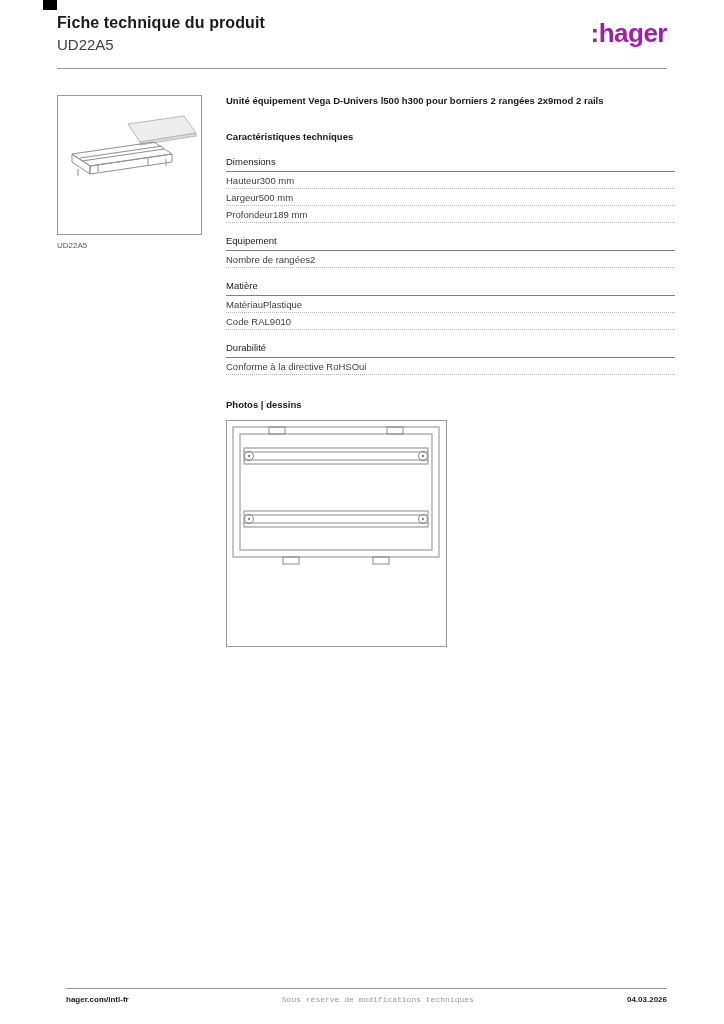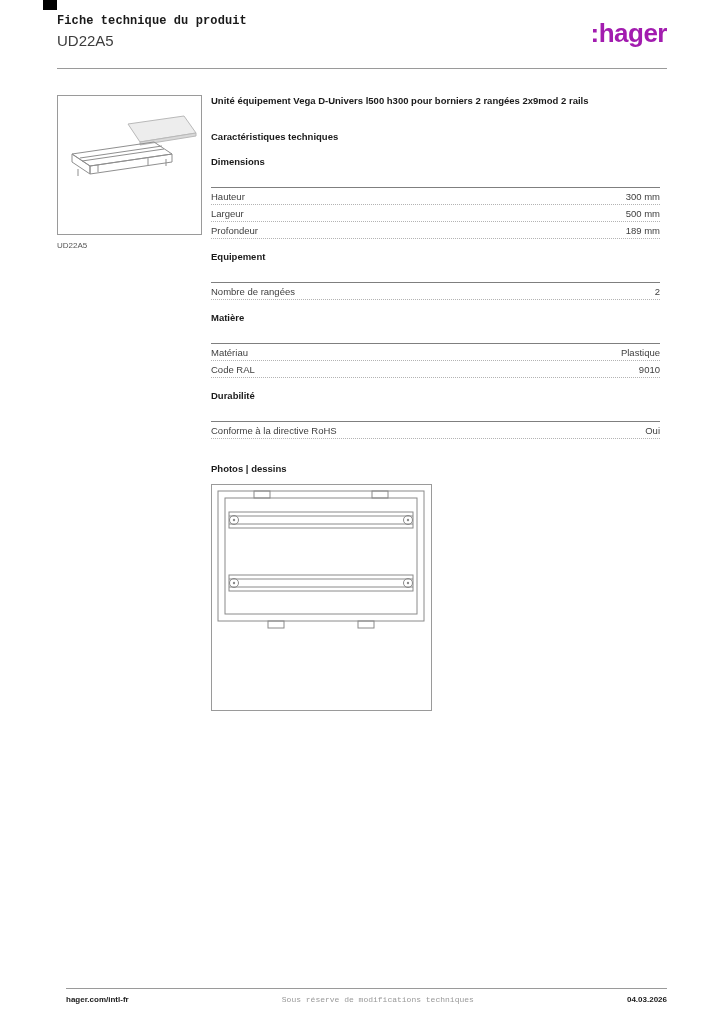--- a/index.html
+++ b/index.html
@@ -23,25 +23,24 @@
   }
   
   .header {
     position: absolute;
     left: 57px; right: 57px; top: 14px;
     display: flex;
     justify-content: space-between;
     align-items: flex-start;
   }
   .header-title {
-    font-size: 12px;
+    font-size: 16px;
     font-weight: bold;
     color: #1a1a1a;
     letter-spacing: 0.1px;
-    font-family: Liberation Mono, monospace;
   }
   .header-subtitle {
     font-size: 15px;
     font-weight: normal;
     color: #3c3c3c;
     margin-top: 4px;
   }
   .logo {
     font-size: 26px;
     font-weight: bold;
@@ -67,49 +66,48 @@
     background: #ffffff;
   }
   .image-caption {
     font-size: 8px;
     color: #555555;
     margin-top: 6px;
   }
   
   .right-col {
     position: absolute;
-    left: 211px; top: 95px;
+    left: 226px; top: 95px;
     width: 449px;
   }
   .description {
     font-size: 9.5px;
     font-weight: bold;
     color: #1a1a1a;
     line-height: 1.25;
     margin-bottom: 20px;
   }
   .characteristics-title {
     font-size: 9.5px;
     font-weight: bold;
     color: #1a1a1a;
     margin-bottom: 14px;
     margin-top: 24px;
   }
   .spec-section { margin-top: 12px; }
   .spec-section:first-of-type { margin-top: 0; }
   .section-title {
     font-size: 9.5px;
-    font-weight: bold;
-    color: #1a1a1a;
-    padding-bottom: 20px;
+    font-weight: normal;
+    color: #1a1a1a;
+    padding-bottom: 4px;
     border-bottom: 1px solid #7f7f7f;
   }
   .spec-row {
     display: flex;
-    justify-content: space-between;
     align-items: baseline;
     font-size: 9.5px;
     color: #404040;
     padding: 3px 0 2px 0;
     border-bottom: 1px dotted #b3b3b3;
   }
   .spec-value { text-align: right; white-space: nowrap; }
   .photos-title {
     font-size: 9.5px;
     font-weight: bold;

